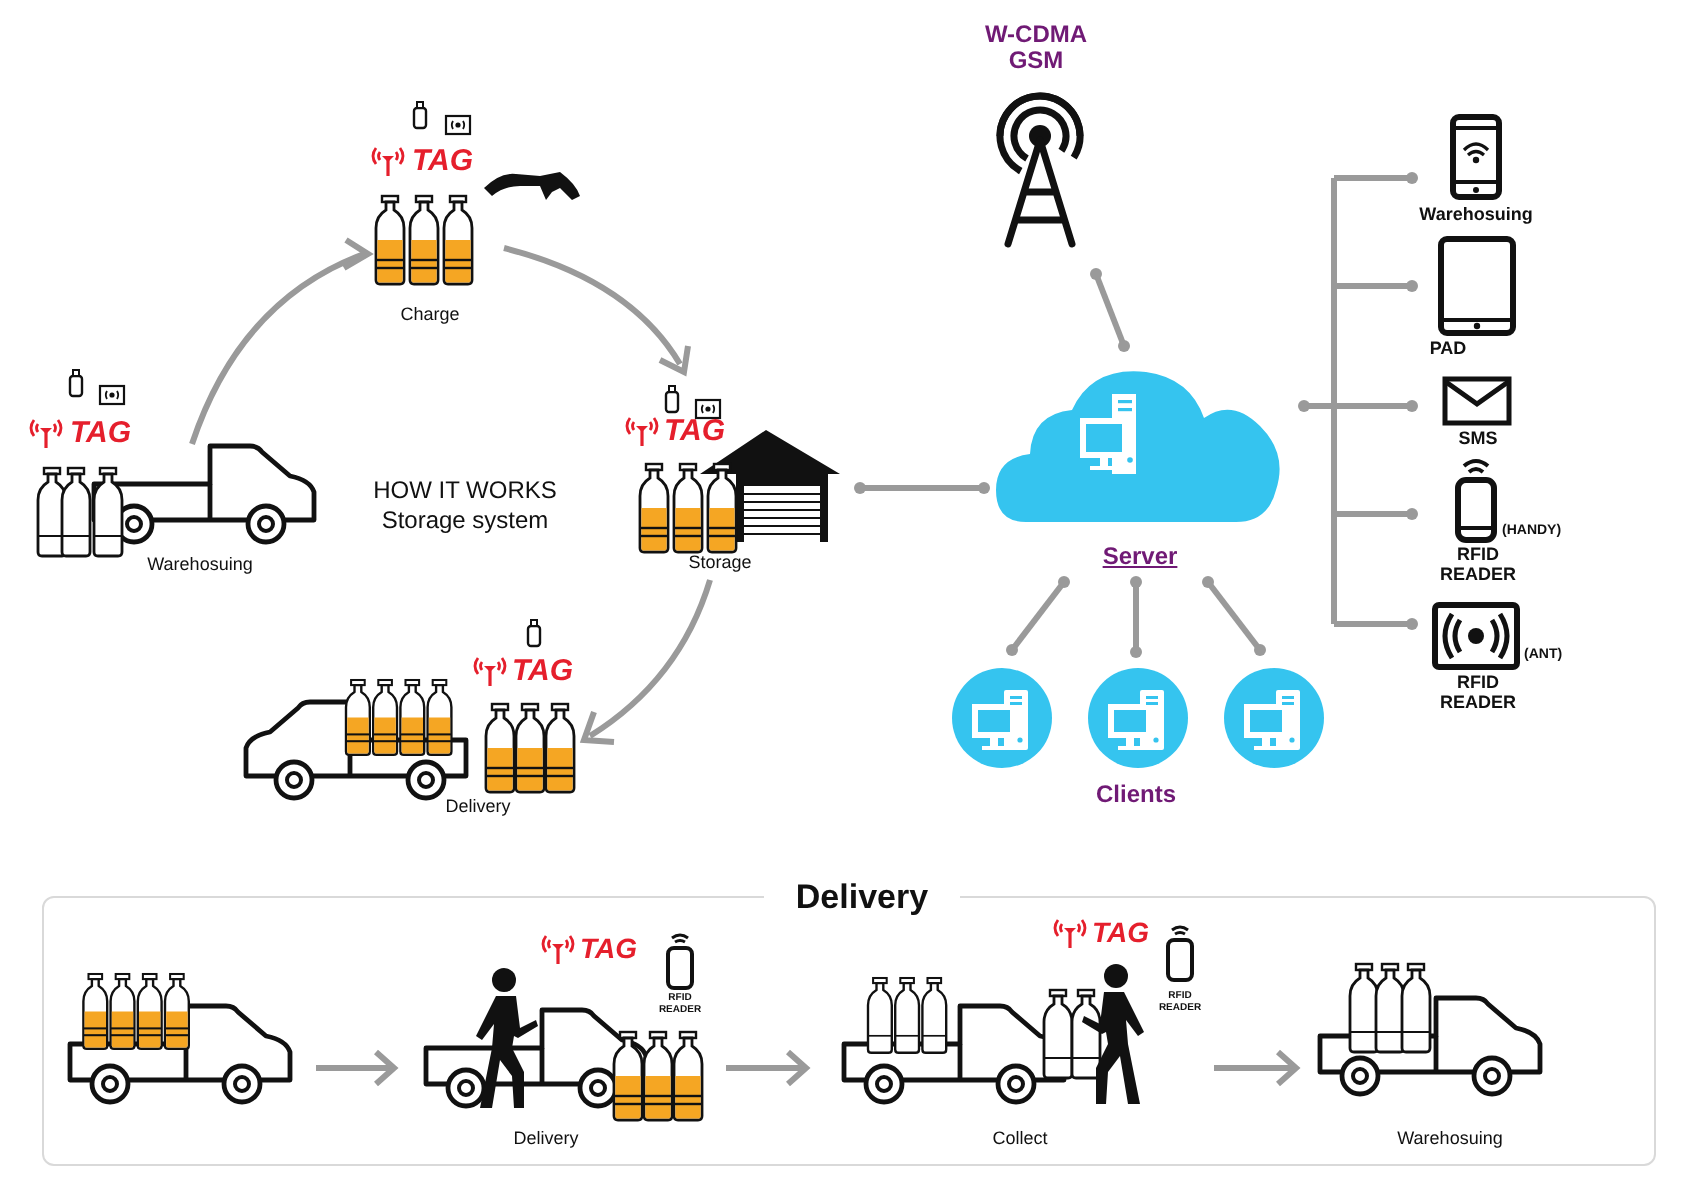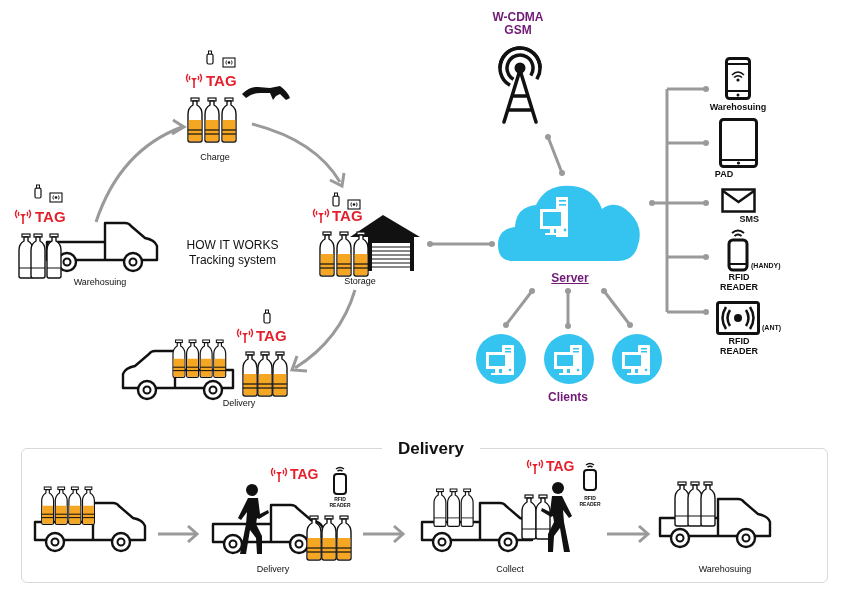--- a/index.html
+++ b/index.html
@@ -1,20 +1,20 @@
 <!DOCTYPE html>
 <html><head>
 <meta charset="utf-8">
 <style>
   html, body { margin: 0; padding: 0; background: #ffffff; }
   body { width: 842px; height: 595px; position: relative; overflow: hidden;
          font-family: "Liberation Sans", "DejaVu Sans", sans-serif; color: #111; }
   .lbl { position: absolute; font-weight: normal; font-size: 9px; color: #111; text-align: center; white-space: nowrap; }
   .lbl-lg { position: absolute; font-weight: bold; font-size: 12px; color: #701a75; text-align: center; white-space: nowrap; line-height: 13px; }
-  .tag { position: absolute; font-weight: bold; color: #e51f2c; font-size: 15px; white-space: nowrap; line-height: 16px; }
+  .tag { position: absolute; font-weight: bold; color: #e51f2c; font-size: 15px; white-space: nowrap; line-height: 16px; font-style: italic; }
   .tag-sm { font-size: 14px; }
   .title { position: absolute; font-weight: normal; font-size: 12px; text-align: center; line-height: 15px; }
   .panel { position: absolute; left: 21px; top: 448px; width: 805px; height: 133px;
            border: 1.5px solid #d9d9d9; border-radius: 6px; }
   .panel-title { position: absolute; left: 382px; top: 438px; width: 98px; text-align: center;
                  background: #fff; font-weight: bold; font-size: 17px; line-height: 22px; }
   .dev-label { position: absolute; font-weight: bold; font-size: 9px; text-align: center; line-height: 10px; white-space: nowrap; }
   .dev-note { position: absolute; font-weight: bold; font-size: 7px; white-space: nowrap; }
   svg { position: absolute; overflow: visible; }
 </style>
@@ -217,21 +217,21 @@
   <svg style="left:243px;top:350px;" width="52" height="48">
     <use href="#cyl-orange" x="0" y="4"></use>
       <use href="#cyl-orange" x="15" y="4"></use>
       <use href="#cyl-orange" x="30" y="4"></use>
   </svg>
   <div class="lbl" style="left:214px;top:398px;width:50px;">Delivery</div>
 </div>
 
 <div class="title" style="left:175px;top:238px;width:115px;">
   <div>HOW IT WORKS</div>
-  <div>Tracking system</div>
+  <div>Storage system</div>
 </div>
 
 <div class="lbl-lg" style="left:488px;top:11px;width:60px;">
   <div>W-CDMA</div>
   <div>GSM</div>
 </div>
 <svg style="left:490px;top:40px;" width="60" height="85">
   <path d="M10 28 A20 20 0 0 1 50 28" fill="none" stroke="#111" stroke-width="3.5" transform="rotate(0)"></path>
   <circle cx="30" cy="28" r="20" fill="none" stroke="#111" stroke-width="3.5" stroke-dasharray="95 30" transform="rotate(120 30 28)"></circle>
   <circle cx="30" cy="28" r="13" fill="none" stroke="#111" stroke-width="3.5" stroke-dasharray="62 20" transform="rotate(120 30 28)"></circle>
@@ -288,21 +288,21 @@
   <rect x="1.5" y="1.5" width="36" height="47" rx="3" fill="#fff" stroke="#111" stroke-width="3"></rect>
   <line x1="3" y1="42" x2="36" y2="42" stroke="#111" stroke-width="2"></line>
   <circle cx="19.5" cy="45" r="1.6" fill="#111"></circle>
 </svg>
 <div class="dev-label" style="left:704px;top:169px;width:40px;">PAD</div>
 
 <svg style="left:721px;top:188px;" width="36" height="26">
   <rect x="1.5" y="1.5" width="32" height="22" fill="#fff" stroke="#111" stroke-width="2.5"></rect>
   <path d="M2 3 L17.5 14 L33 3" fill="none" stroke="#111" stroke-width="2.5"></path>
 </svg>
-<div class="dev-label" style="left:719px;top:214px;width:40px;text-align:right;">SMS</div>
+<div class="dev-label" style="left:719px;top:214px;width:40px;">SMS</div>
 
 <svg style="left:726px;top:228px;" width="24" height="44">
   <path d="M6 5 Q12 0 18 5 M8.5 8 Q12 5 15.5 8" fill="none" stroke="#111" stroke-width="2"></path>
   <rect x="3" y="12" width="18" height="30" rx="4" fill="#fff" stroke="#111" stroke-width="3"></rect>
   <line x1="4" y1="36" x2="20" y2="36" stroke="#111" stroke-width="2"></line>
 </svg>
 <div class="dev-note" style="left:751px;top:262px;">(HANDY)</div>
 <div class="dev-label" style="left:719px;top:272px;width:40px;">
   <div>RFID</div>
   <div>READER</div>

